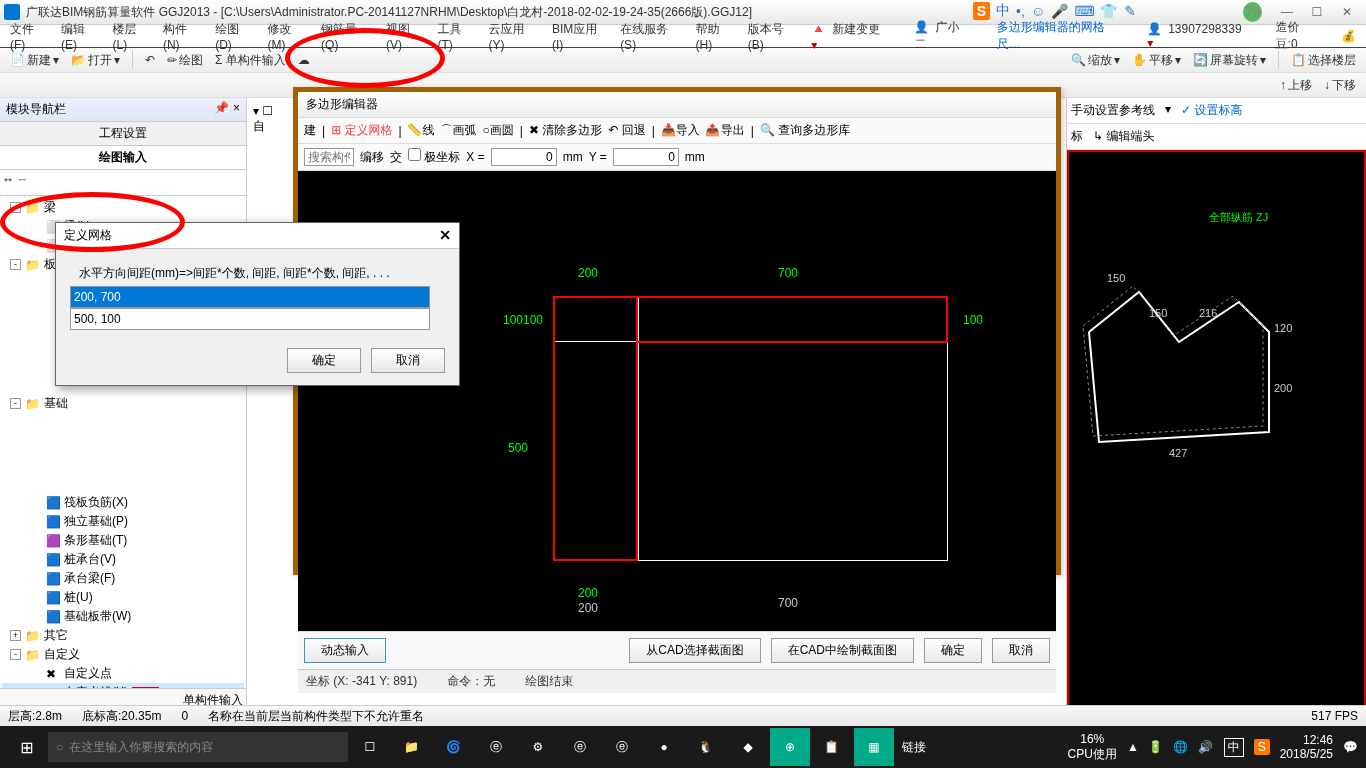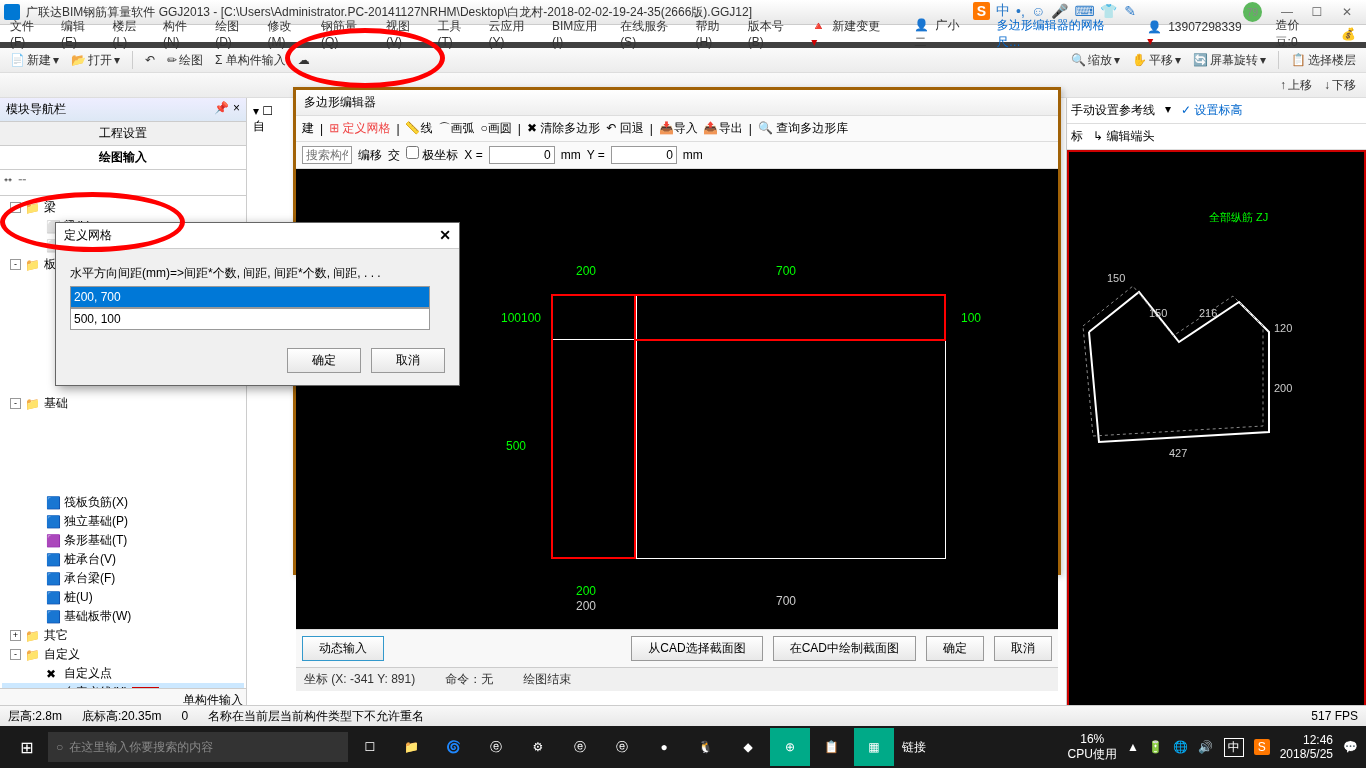--- a/index.html
+++ b/index.html
@@ -2,24 +2,24 @@
 <html><head>
 <meta charset="utf-8">
 <style>
 *{margin:0;padding:0;box-sizing:border-box;font-family:"Microsoft YaHei",SimSun,Arial,sans-serif;font-size:12px}
 body{width:1366px;height:768px;background:#f0f0f0;position:relative;overflow:hidden}
 .titlebar{height:25px;background:linear-gradient(#fff,#e8e8e8);display:flex;align-items:center;padding:0 4px;border-bottom:1px solid #ccc}
 .titlebar .app-icon{width:16px;height:16px;background:#0078d4;border-radius:2px;margin-right:6px}
 .titlebar .title{flex:1;color:#333;white-space:nowrap;overflow:hidden}
 .titlebar .tools{display:flex;gap:6px;align-items:center}
 .titlebar .tools span{color:#888;cursor:pointer}
-.titlebar .badge-79{background:#5cb85c;color:#fff;border-radius:50%;width:19px;height:20px;display:flex;align-items:center;justify-content:center;font-size:10px}
+.titlebar .badge-79{background:#5cb85c;color:#fff;border-radius:50%;width:19px;height:20px;display:flex;align-items:center;justify-content:center;font-size:14px}
 .win-btns{display:flex;gap:0;margin-left:10px}
 .win-btns div{width:30px;height:20px;display:flex;align-items:center;justify-content:center;color:#666}
-.menubar{height:23px;background:#fff;display:flex;align-items:center;padding:0 4px;border-bottom:6px solid #404040}
+.menubar{height:23px;background:#fff;display:flex;align-items:center;padding:0 4px;border-bottom:1px solid #404040}
 .menubar span{padding:0 6px;color:#333}
 .menubar .right{margin-left:auto;display:flex;gap:8px;align-items:center}
 .menubar .user{color:#c00}
 .toolbar{height:25px;background:linear-gradient(#fafafa,#ececec);display:flex;align-items:center;padding:0 6px;border-bottom:1px solid #ddd;gap:4px}
 .toolbar .btn{display:flex;align-items:center;gap:2px;padding:0 4px;color:#333}
 .toolbar .sep{width:1px;height:18px;background:#ccc;margin:0 4px}
 .toolbar .right{margin-left:auto;display:flex;gap:4px}
 .main{display:flex;height:638px;position:relative}
 .sidebar{width:247px;background:#fff;border-right:1px solid #ccc;display:flex;flex-direction:column}
 .sidebar-hdr{background:linear-gradient(#eef,#dde8f5);padding:3px 6px;border-bottom:1px solid #ccc;display:flex;justify-content:space-between}
@@ -29,21 +29,21 @@
 .tree-item{padding:1px 0 1px 18px;display:flex;align-items:center;gap:4px;white-space:nowrap}
 .tree-item.l1{padding-left:8px}
 .tree-item.l3{padding-left:44px}
 .tree-item .exp{width:11px;height:11px;border:1px solid #999;display:inline-flex;align-items:center;justify-content:center;font-size:9px;line-height:1}
 .tree-item .fold{color:#e6b800}
 .tree-item .ico{width:14px;height:14px;display:inline-block}
 .tree-item.sel{background:#cce8ff}
 .tree-item .new{background:#ff0;color:#c00;font-size:9px;padding:0 2px;border:1px solid #c00}
 .sidebar-footer div{padding:3px;text-align:right;border-top:1px solid #ccc;background:#f8f8f8}
 .canvas-area{flex:1;display:flex;flex-direction:column;position:relative}
-.poly-editor{position:absolute;left:46px;top:-11px;width:768px;height:488px;background:#fff;border:3px solid #a16207;box-shadow:2px 2px 6px rgba(0,0,0,.2);z-index:5}
+.poly-editor{position:absolute;left:46px;top:-11px;width:768px;height:488px;background:#fff;border:5px solid #a16207;box-shadow:2px 2px 6px rgba(0,0,0,.2);z-index:5}
 .poly-title{padding:4px 8px;background:linear-gradient(#fff,#eee);border-bottom:1px solid #ddd}
 .poly-tb{padding:4px 6px;display:flex;align-items:center;gap:6px;border-bottom:1px solid #ddd;background:#fafafa}
 .poly-coord{padding:4px 6px;display:flex;align-items:center;gap:6px;border-bottom:1px solid #ddd;background:#fafafa}
 .poly-coord input[type=text]{width:66px;border:1px solid #999;text-align:right;padding:1px 3px}
 .poly-canvas{flex:1;background:#000;position:relative;height:460px}
 .poly-canvas .dim{position:absolute;color:#0f0;font-family:Arial}
 .poly-canvas .dim2{position:absolute;color:#ccc;font-family:Arial}
 .poly-canvas .shape-red{position:absolute;border:2px solid #f00}
 .poly-canvas .shape-wh{position:absolute;border:1px solid #fff}
 .poly-bottom{padding:6px;display:flex;gap:10px;align-items:center;border-top:1px solid #ddd;background:#f8f8f8}
@@ -60,21 +60,21 @@
 .taskbar{position:absolute;bottom:0;left:0;right:0;height:42px;background:#1a1a1a;display:flex;align-items:center;padding:0 8px;gap:2px}
 .taskbar .start{width:38px;height:38px;display:flex;align-items:center;justify-content:center;color:#fff;font-size:16px}
 .taskbar .search{flex:0 0 300px;height:30px;background:#333;color:#888;display:flex;align-items:center;padding:0 8px;gap:6px}
 .taskbar .ticon{width:40px;height:38px;display:flex;align-items:center;justify-content:center;color:#fff}
 .taskbar .tray{margin-left:auto;display:flex;align-items:center;gap:10px;color:#fff;font-size:11px}
 .taskbar .clock{text-align:right;line-height:1.2}
 .dlg{position:absolute;z-index:20;background:#f0f0f0;border:1px solid #666;box-shadow:3px 3px 10px rgba(0,0,0,.4)}
 .dlg-title{background:#fff;padding:4px 8px;display:flex;justify-content:space-between;border-bottom:1px solid #ccc}
 .dlg-title .x{font-size:14px;font-weight:bold;cursor:pointer}
 .dlg-body{padding:10px 14px}
-.dlg-body .lbl{margin:6px 0 4px}
+.dlg-body .lbl{margin:6px 9px 4px}
 .dlg-body input{width:360px;padding:3px;border:1px solid #999;background:#fff}
 .dlg-body input.sel{background:#0078d7;color:#fff}
 .dlg-btns{display:flex;justify-content:flex-end;gap:10px;padding:8px 14px 12px}
 .dlg-btns button{padding:3px 24px;border:1px solid #999;background:linear-gradient(#fff,#e8e8e8)}
 .red-oval{position:absolute;border:5px solid #f00;border-radius:50%;z-index:50;pointer-events:none}
 .ime-bar{position:absolute;top:2px;right:230px;display:flex;gap:6px;align-items:center;z-index:60}
 .ime-bar .sogou{background:#ff7700;color:#fff;padding:1px 4px;border-radius:2px;font-weight:bold}
 .ime-bar span{color:#2878c8;font-size:14px}
 </style>
 </head>

